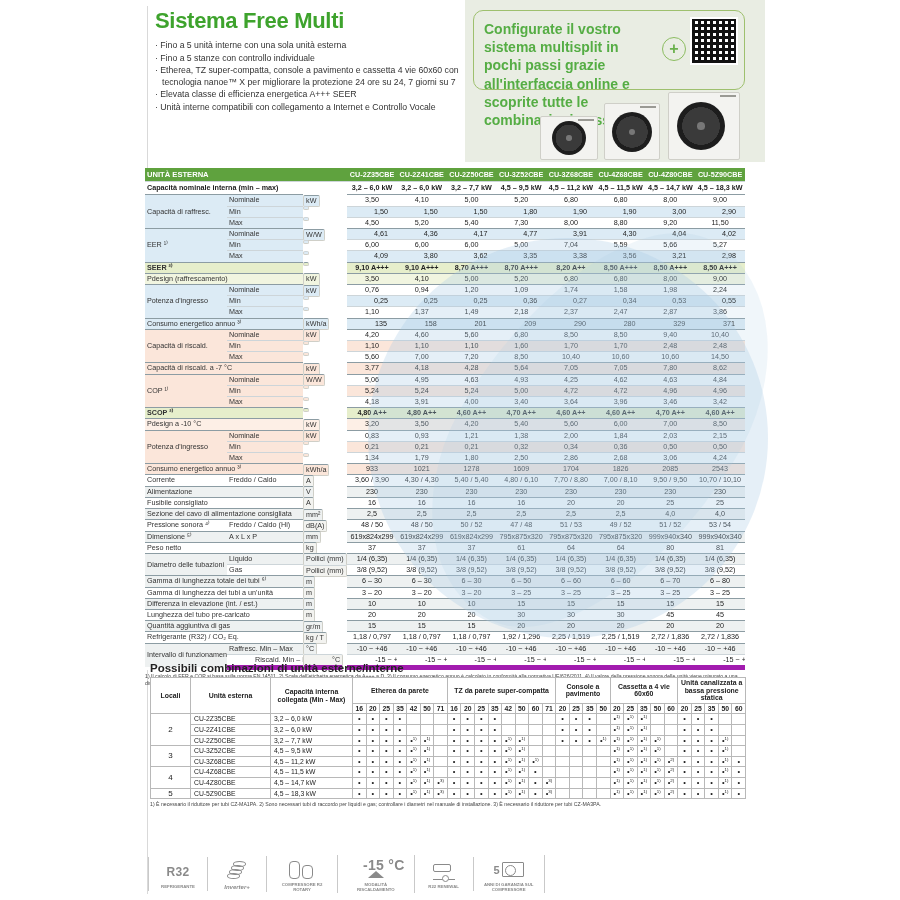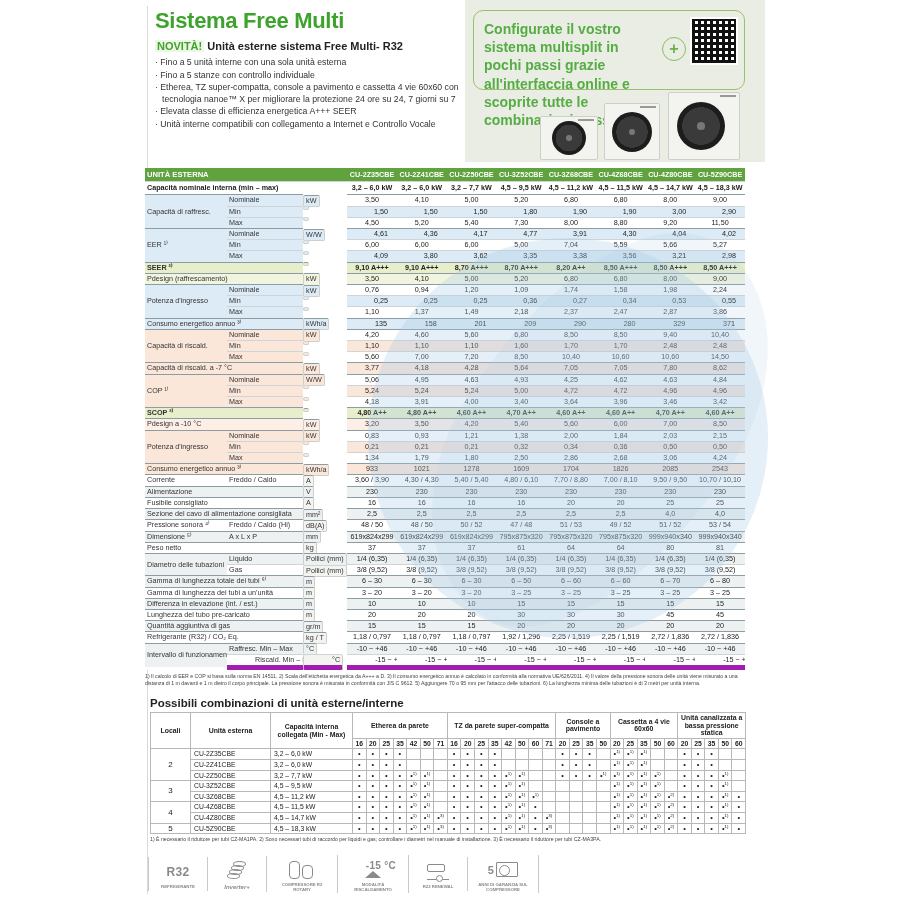--- a/index.html
+++ b/index.html
@@ -58,21 +58,21 @@
   tr.sec-heat.alt .val{background:#fbe6da;}
   tr.sec-plain.alt td{background:#eef1f1;}
   tr.sec-green td{background:#e6eecb;font-weight:bold;}
   tr.sec-green2 td{background:#f1f5e0;}
   tr.sec-heat2 td{background:#fdefe6;}
   tr.bold td{font-weight:bold;}
   table.spec tr:last-child td{border-bottom:5px solid #a21caf;padding-left:28px;}
   #specfoot{width:600px;margin-top:3px;font-size:5.2px;line-height:1.35;color:#444;}
 
   
-  #combowrap{position:absolute;left:150px;top:697px;width:597px;z-index:3;}
+  #combowrap{position:absolute;left:150px;top:662px;width:597px;z-index:3;}
   #combowrap h2{margin:0 0 3px 0;font-size:11.5px;color:#222;}
   table.combo{border-collapse:collapse;table-layout:fixed;width:595px;background:#fff;}
   table.combo td,table.combo th{border:1px solid #b8b8b8;font-size:6.8px;line-height:7.6px;
      padding:1px;text-align:center;overflow:hidden;}
   table.combo th{font-weight:bold;color:#222;background:#fff;}
   table.combo th.gh{font-size:6.9px;}
   table.combo td.model,table.combo td.cap{text-align:left;padding-left:3px;white-space:nowrap;}
   table.combo td.loc{font-size:8px;}
   table.combo tr.lstart td{border-top:1px solid #777;}
   table.combo .dot{font-size:7.5px;}
@@ -91,40 +91,36 @@
   .blabel.script{font-size:6px;text-transform:none;font-style:italic;}
   
   .coins{position:relative;width:20px;height:20px;}
   .coins i{position:absolute;width:11px;height:3.5px;border:1px solid #8a8a8a;border-radius:50%;}
   .coins i:nth-child(1){left:0;top:12px;} .coins i:nth-child(2){left:2px;top:8px;}
   .coins i:nth-child(3){left:4px;top:4px;} .coins i:nth-child(4){left:6px;top:0;}
   .comp{width:9px;height:16px;border:1px solid #8a8a8a;border-radius:4px;margin-right:2px;}
   .comp.s{height:12px;margin-top:4px;}
   .tent{width:0;height:0;border-left:8px solid transparent;border-right:8px solid transparent;
      border-bottom:7px solid #8a8a8a;margin-top:1px;}
-  .minuslab{font-size:10px;line-height:9px;margin-left:16px;}
+  .minuslab{font-size:14px;line-height:9px;margin-left:16px;}
   .remote{width:16px;height:6px;border:1px solid #8a8a8a;border-radius:2px;margin-bottom:2px;}
   .rline{width:22px;height:5px;border-bottom:1px solid #8a8a8a;position:relative;}
   .rline i{position:absolute;left:9px;top:1px;width:5px;height:5px;border:1px solid #8a8a8a;border-radius:50%;background:#fff;}
   .tvbox{width:20px;height:13px;border:1px solid #8a8a8a;border-radius:1px;position:relative;}
   .tvbox i{position:absolute;left:2px;top:1.5px;width:9px;height:9px;border:1px solid #8a8a8a;border-radius:50%;}
   .five{font-size:11px;margin-right:2px;}
 </style>
 </head>
 <body>
 
 <div id="page">
   <div class="vline"></div>
 
   <div id="hdr">
     <h1>Sistema Free Multi</h1>
-    <div class="sub">
-      <span class="nov">NOVITÀ!</span>
-      <span>Unità esterne sistema Free Multi- R32</span>
-    </div>
     <ul>
         <li>Fino a 5 unità interne con una sola unità esterna</li>
         <li>Fino a 5 stanze con controllo individuale</li>
         <li>Etherea, TZ super-compatta, console a pavimento e cassetta 4 vie 60x60 con tecnologia nanoe™ X per migliorare la protezione 24 ore su 24, 7 giorni su 7</li>
         <li>Elevata classe di efficienza energetica A+++ SEER</li>
         <li>Unità interne compatibili con collegamento a Internet e Controllo Vocale</li>
       </ul>
   </div>
 
   <div id="panel">

